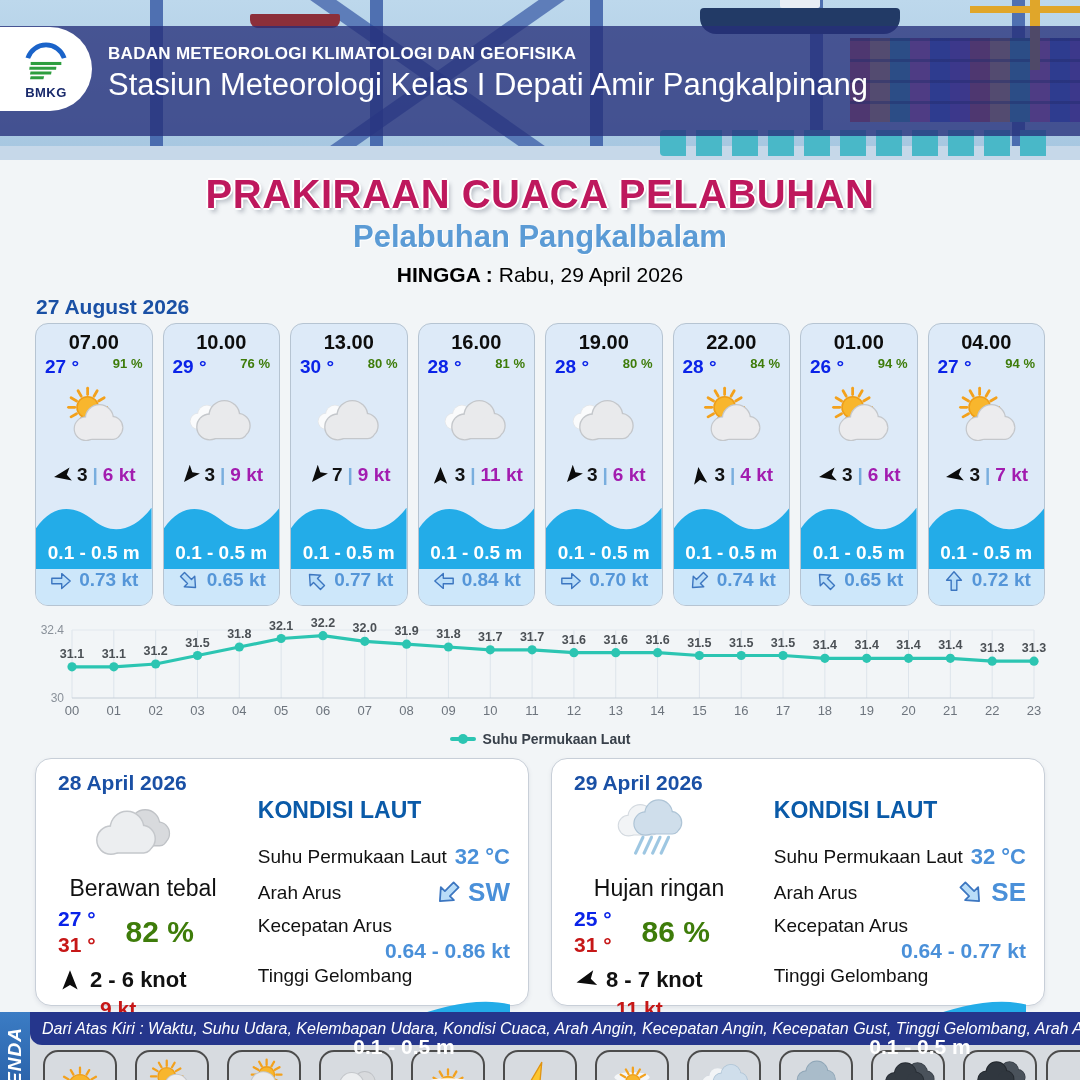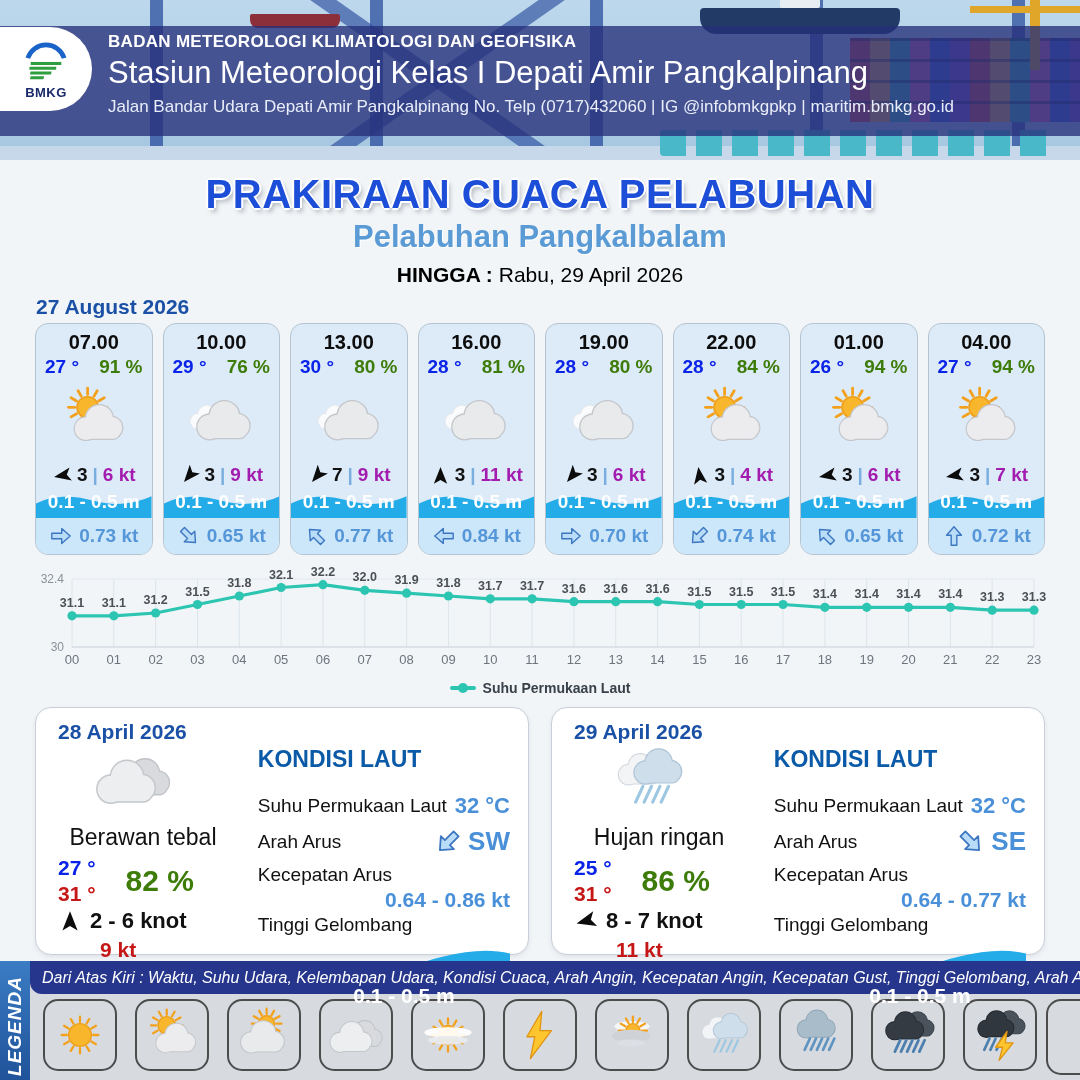--- a/index.html
+++ b/index.html
@@ -17,58 +17,58 @@
   .containers{position:absolute;right:0;top:38px;width:230px;height:84px;
     background:repeating-linear-gradient(90deg,#d9534f 0 20px,#f0ad4e 20px 40px,#3fb6b2 40px 60px,#d96ba8 60px 80px,#4a69d9 80px 100px,#8a56c9 100px 120px);}
   .containers::after{content:"";position:absolute;inset:0;
     background:repeating-linear-gradient(0deg,transparent 0 18px,rgba(20,30,60,.45) 18px 21px);}
   .crane{position:absolute;right:40px;top:0;width:10px;height:70px;background:#e0a62a;}
   .crane::before{content:"";position:absolute;left:-60px;top:6px;width:120px;height:7px;background:#e0a62a;}
   .chairs{position:absolute;right:30px;bottom:4px;width:390px;height:26px;border-radius:4px;
     background:repeating-linear-gradient(90deg,#49b8c8 0 26px,rgba(0,0,0,0) 26px 36px);}
   .floor{position:absolute;left:0;right:0;bottom:0;height:14px;background:#c6d8e9;}
   .hdr-overlay{position:absolute;left:0;right:0;top:26px;height:110px;background:rgba(38,48,122,.78);}
-  .hdr-text{position:absolute;left:108px;top:32px;z-index:3;color:#fff;}
+  .hdr-text{position:absolute;left:108px;top:44px;z-index:3;color:#fff;}
   .hdr-org{font-size:17px;font-weight:bold;letter-spacing:.3px;}
   .hdr-station{font-size:31px;font-weight:normal;margin-top:3px;}
   .hdr-addr{font-size:17px;margin-top:6px;color:#e9edf9;}
   .logo-pill{position:absolute;left:0;top:27px;width:92px;height:84px;background:#fff;
     border-radius:0 42px 42px 0;z-index:4;display:flex;flex-direction:column;align-items:center;justify-content:center;}
   .logo-pill .bmkg-label{font-size:13px;font-weight:bold;color:#1a2a6b;margin-top:1px;letter-spacing:.5px;}
 
   
   .title-sec{padding-top:12px;text-align:center;}
-  .main-title{font-size:40px;font-weight:bold;color:#1d4ed8;letter-spacing:.5px;
+  .main-title{font-size:40px;font-weight:bold;color:#be185d;letter-spacing:.5px;
     text-shadow:2px 0 0 #fff,-2px 0 0 #fff,0 2px 0 #fff,0 -2px 0 #fff,3px 4px 4px rgba(110,120,135,.45);}
   .sub-title{font-size:31px;font-weight:bold;color:#5b9bd5;margin-top:2px;text-shadow:1px 1px 0 #fff;}
   .meta-row{display:flex;justify-content:center;gap:150px;margin-top:8px;font-size:21px;color:#000;}
   .meta-row b{font-weight:bold;}
   .forecast-date{margin:8px 0 4px 36px;font-size:21px;font-weight:bold;color:#1a50a5;}
 
   
   .cards-row{display:flex;gap:10px;margin:0 35px;}
   .card{flex:1;background:#ddeaf8;border:1px solid #b6c4d2;border-radius:13px;overflow:hidden;
-    display:flex;flex-direction:column;height:232px;}
+    display:flex;flex-direction:column;height:283px;}
   .c-time{text-align:center;font-size:20px;font-weight:bold;color:#0d0d0d;padding-top:7px;}
   .c-row{display:flex;justify-content:space-between;padding:2px 9px 0 9px;}
   .c-temp{color:#0a23e8;font-weight:bold;font-size:19px;}
-  .c-hum{color:#3e7c0a;font-weight:bold;font-size:19px;}
+  .c-hum{color:#3e7c0a;font-weight:bold;font-size:13px;}
   .c-icon{height:82px;display:flex;align-items:center;justify-content:center;}
   .c-icon svg{width:68px;height:68px;}
   .c-wind{display:flex;align-items:center;justify-content:center;gap:4px;height:30px;}
   .arrow{display:inline-block;}
   .c-warrow{width:21px;height:21px;}
   .c-wval{font-size:19px;font-weight:bold;color:#111;}
   .c-wsep{color:#79aede;font-weight:bold;font-size:19px;margin:0 1px;}
   .c-wspd{font-size:19px;font-weight:bold;color:#a21caf;}
   .c-wave{position:relative;flex:1;}
   .c-wave svg{position:absolute;inset:0;width:100%;height:100%;}
   .c-wavetxt{position:absolute;bottom:5px;left:0;right:0;text-align:center;
     color:#fff;font-weight:bold;font-size:19px;z-index:2;}
-  .c-cur{height:36px;background:#cde7fa;display:flex;align-items:center;justify-content:center;gap:6px;}
+  .c-cur{height:36px;background:#cde7fa;display:flex;justify-content:center;gap:6px;}
   .c-carrow{width:24px;height:24px;}
   .c-curtxt{font-size:19px;font-weight:bold;color:#5596d8;}
 
   
   .chart-sec{margin:8px 30px 0 30px;}
   .chart-svg text.ax{font-size:12px;fill:#8a919a;}
   .chart-svg text.ax2{font-size:13px;fill:#6d747d;}
   .chart-svg text.dl{font-size:12.5px;font-weight:bold;fill:#4b5055;}
   .chart-legend{display:flex;align-items:center;justify-content:center;gap:7px;height:22px;
     font-size:14px;font-weight:bold;color:#38404a;}
@@ -83,21 +83,21 @@
   .p-cols{display:flex;}
   .p-left{width:42%;display:flex;flex-direction:column;align-items:flex-start;}
   .p-icon{width:150px;text-align:center;margin-top:-4px;}
   .p-icon svg{width:96px;height:78px;}
   .p-cond{width:170px;text-align:center;font-size:23px;color:#111;margin-top:2px;}
   .p-th{display:flex;align-items:center;margin-top:4px;}
   .p-temps{display:flex;flex-direction:column;line-height:1.25;}
   .p-tmin{color:#0a23e8;font-weight:bold;font-size:21px;}
   .p-tmax{color:#c61717;font-weight:bold;font-size:21px;}
   .p-hum{color:#3e7c0a;font-weight:bold;font-size:30px;margin-left:30px;}
-  .p-wind{display:flex;align-items:center;gap:8px;}
+  .p-wind{display:flex;align-items:center;gap:8px;margin-top:8px;}
   .p-warrow{width:24px;height:24px;}
   .p-range{font-size:22px;font-weight:bold;color:#111;}
   .p-gust{font-size:21px;font-weight:bold;color:#c61717;margin:4px 0 0 42px;}
   .p-right{flex:1;padding-left:10px;}
   .sea-head{font-size:23px;font-weight:bold;color:#0a5aa8;margin:2px 0 20px 0;}
   .sea-row{display:flex;justify-content:space-between;align-items:center;margin-top:7px;}
   .sea-label{font-size:19px;color:#111;}
   .sea-val{font-size:22px;font-weight:bold;color:#4a90d9;}
   .sea-dir{display:flex;align-items:center;gap:5px;}
   .sea-darrow{width:30px;height:30px;}
@@ -151,21 +151,20 @@
       <rect x="8" y="25" width="32" height="3.2" fill="#2e9e3f"></rect>
       <rect x="10" y="30" width="28" height="3.2" fill="#2e9e3f" transform="skewX(-6)"></rect>
       <rect x="14" y="35" width="22" height="3.2" fill="#2e9e3f" transform="skewX(-10)"></rect>
       <rect x="18" y="40" width="14" height="3" fill="#2e9e3f" transform="skewX(-14)"></rect>
     </svg>
     <div class="bmkg-label">BMKG</div>
   </div>
   <div class="hdr-text">
     <div class="hdr-org">BADAN METEOROLOGI KLIMATOLOGI DAN GEOFISIKA</div>
     <div class="hdr-station">Stasiun Meteorologi Kelas I Depati Amir Pangkalpinang</div>
-    <div class="hdr-addr">Jalan Bandar Udara Depati Amir Pangkalpinang No. Telp (0717)432060 | IG @infobmkgpkp | maritim.bmkg.go.id</div>
   </div>
 </div>
 
 <div class="title-sec">
   <div class="main-title">PRAKIRAAN CUACA PELABUHAN</div>
   <div class="sub-title">Pelabuhan Pangkalbalam</div>
   <div class="meta-row">
     <span><b>HINGGA :</b>
       <span>Rabu, 29 April 2026</span></span>
   </div>

